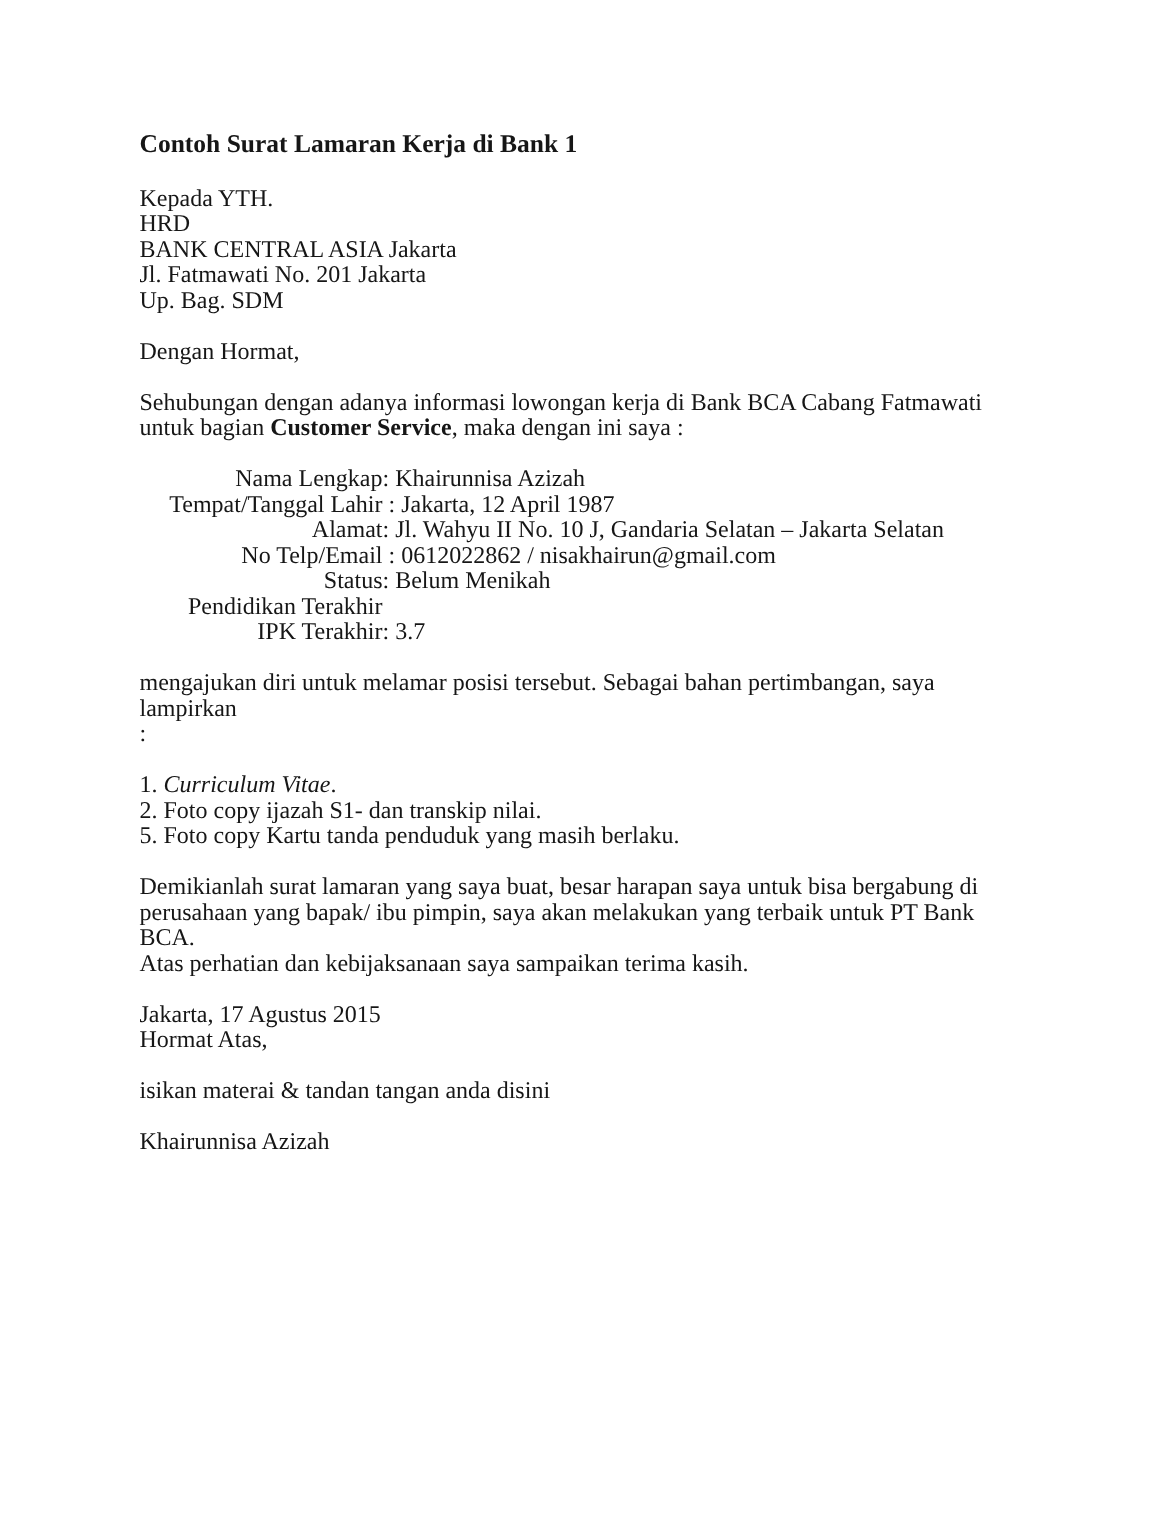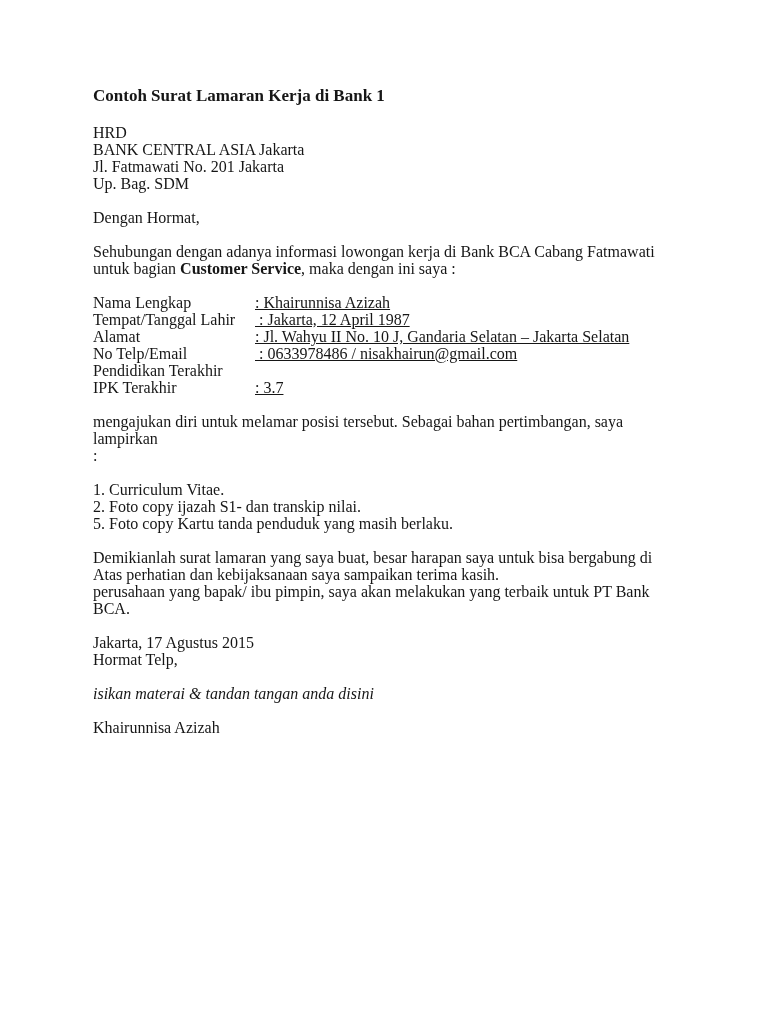--- a/index.html
+++ b/index.html
@@ -35,92 +35,94 @@
     margin-bottom: 2px;
   }
   .blank {
     height: 17px;
   }
   .detail-row {
     display: flex;
   }
   .detail-label {
     flex: 0 0 162px;
+    text-align: right;
   }
   .detail-value {
     white-space: pre-wrap;
-    text-decoration: underline;
   }
   .seg-italic {
+    font-style: italic;
   }
   .seg-bolditalic {
     font-weight: bold;
   }
   .italic {
-    font-style: italic;
   }
 </style>
 </head>
 <body>
 
 <div class="page">
   <div class="content">
 
     <div class="line title-line">Contoh Surat Lamaran Kerja di Bank 1</div>
     <div class="blank"></div>
 
     <div id="recipient-block">
+        <div class="line">Kepada YTH.</div>
         <div class="line">HRD</div>
         <div class="line">BANK CENTRAL ASIA Jakarta</div>
         <div class="line">Jl. Fatmawati No. 201 Jakarta</div>
         <div class="line">Up. Bag. SDM</div>
       </div>
     <div class="blank"></div>
 
     <div class="line">Dengan Hormat,</div>
     <div class="blank"></div>
 
     <div id="opening-paragraph">
         <div class="line"><span>Sehubungan dengan adanya informasi lowongan kerja di Bank BCA Cabang Fatmawati</span></div>
         <div class="line"><span>untuk bagian </span><span class="seg-bolditalic">Customer Service</span><span>, maka dengan ini saya :</span></div>
       </div>
     <div class="blank"></div>
 
     <div id="personal-details">
         <div class="line detail-row"><span class="detail-label">Nama Lengkap</span><span class="detail-value">: Khairunnisa Azizah</span></div>
         <div class="line detail-row"><span class="detail-label">Tempat/Tanggal Lahir</span><span class="detail-value"> : Jakarta, 12 April 1987</span></div>
         <div class="line detail-row"><span class="detail-label">Alamat</span><span class="detail-value">: Jl. Wahyu II No. 10 J, Gandaria Selatan – Jakarta Selatan</span></div>
-        <div class="line detail-row"><span class="detail-label">No Telp/Email</span><span class="detail-value"> : 0633978486 / nisakhairun@gmail.com</span></div>
+        <div class="line detail-row"><span class="detail-label">No Telp/Email</span><span class="detail-value"> : 0612022862 / nisakhairun@gmail.com</span></div>
+        <div class="line detail-row"><span class="detail-label">Status</span><span class="detail-value">: Belum Menikah</span></div>
         <div class="line detail-row"><span class="detail-label">Pendidikan Terakhir</span></div>
         <div class="line detail-row"><span class="detail-label">IPK Terakhir</span><span class="detail-value">: 3.7</span></div>
       </div>
     <div class="blank"></div>
 
     <div id="body-paragraph">
         <div class="line"><span>mengajukan diri untuk melamar posisi tersebut. Sebagai bahan pertimbangan, saya lampirkan</span></div>
         <div class="line"><span>:</span></div>
       </div>
     <div class="blank"></div>
 
     <div id="attachment-list">
         <div class="line"><span>1. </span><span class="seg-italic">Curriculum Vitae</span><span>.</span></div>
         <div class="line"><span>2. Foto copy ijazah S1- dan transkip nilai.</span></div>
         <div class="line"><span>5. Foto copy Kartu tanda penduduk yang masih berlaku.</span></div>
       </div>
     <div class="blank"></div>
 
     <div id="closing-paragraph">
         <div class="line">Demikianlah surat lamaran yang saya buat, besar harapan saya untuk bisa bergabung di</div>
+        <div class="line">perusahaan yang bapak/ ibu pimpin, saya akan melakukan yang terbaik untuk PT Bank BCA.</div>
         <div class="line">Atas perhatian dan kebijaksanaan saya sampaikan terima kasih.</div>
-        <div class="line">perusahaan yang bapak/ ibu pimpin, saya akan melakukan yang terbaik untuk PT Bank BCA.</div>
       </div>
     <div class="blank"></div>
 
     <div class="line">Jakarta, 17 Agustus 2015</div>
-    <div class="line">Hormat Telp,</div>
+    <div class="line">Hormat Atas,</div>
     <div class="blank"></div>
 
     <div class="line italic">isikan materai &amp; tandan tangan anda disini</div>
     <div class="blank"></div>
 
     <div class="line">Khairunnisa Azizah</div>
 
   </div>
 </div>
 

